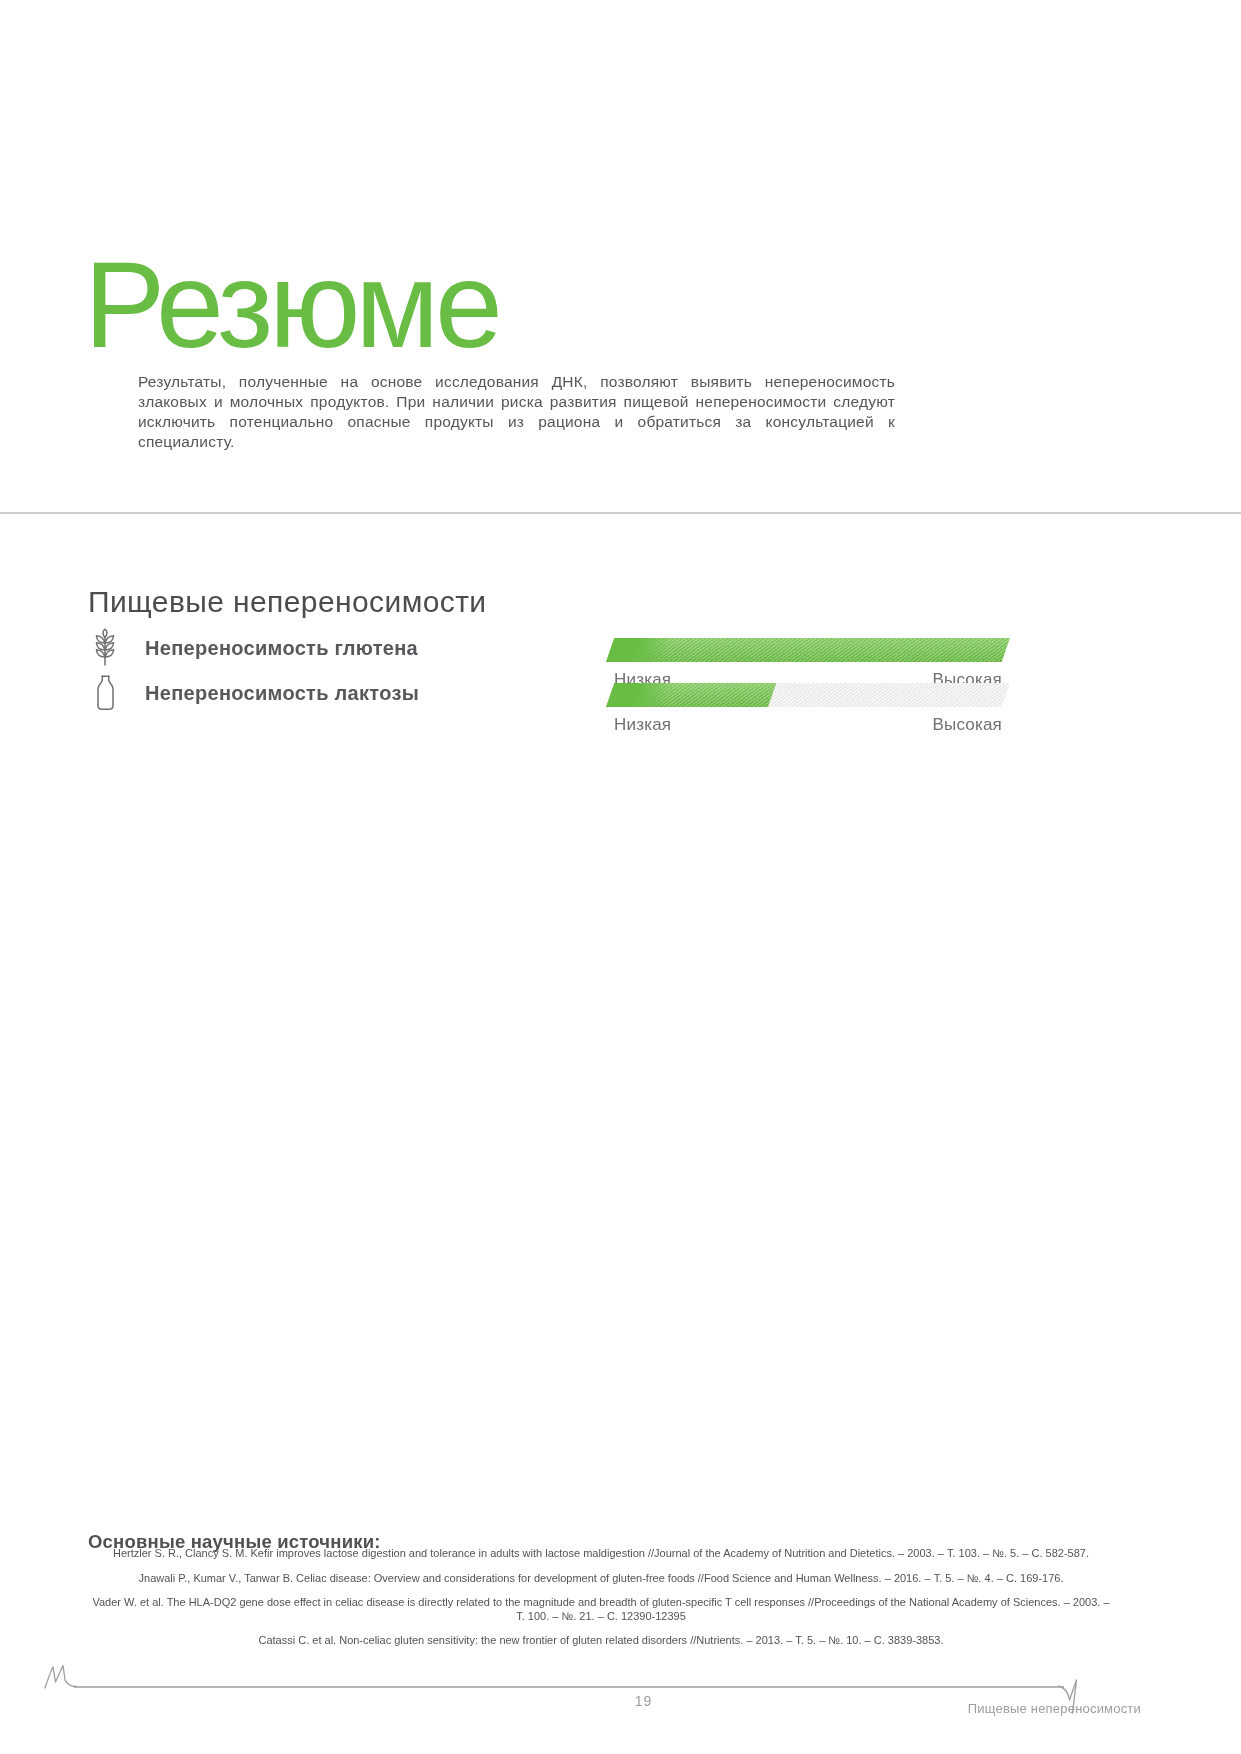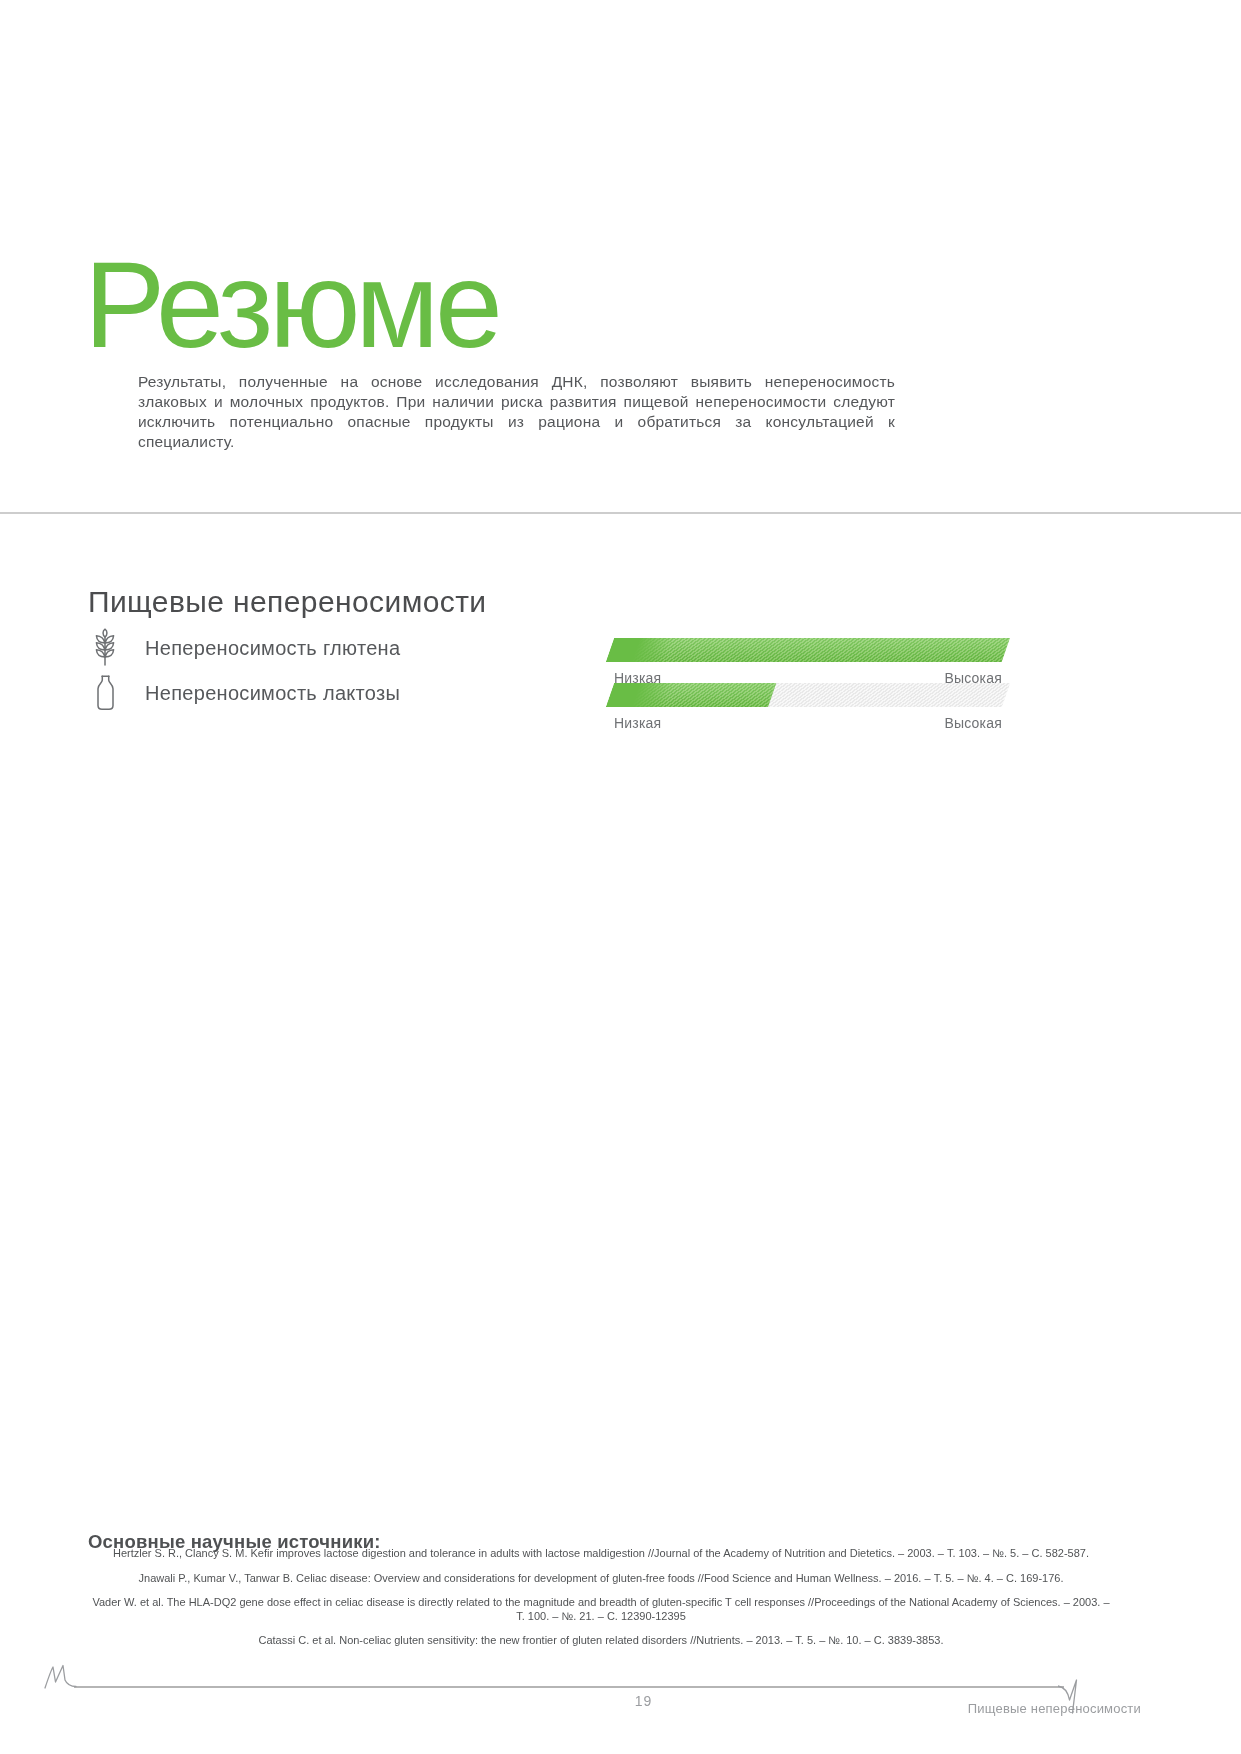--- a/index.html
+++ b/index.html
@@ -30,38 +30,38 @@
     position:absolute;left:88px;top:560px;
     font-size:30px;font-weight:400;color:#4b4c4e;letter-spacing:.4px;
   }
   .intol-row{position:absolute;left:0;width:100%;height:62px;}
   .row-gluten{top:628px;}
   .row-lactose{top:673px;}
   .row-icon{position:absolute;left:90px;top:0;}
   .row-icon svg{display:block;}
   .row-label{
     position:absolute;left:145px;top:9px;
-    font-size:20px;color:#56585b;letter-spacing:.3px;white-space:nowrap;
+    font-size:20px;color:#56585b;letter-spacing:.3px;white-space:nowrap;font-weight:bold;
   }
   .bar{
     position:absolute;left:610px;top:10px;width:396px;height:24px;
     transform:skewX(-19deg);overflow:hidden;
     background:repeating-linear-gradient(135deg,var(--bar-gray) 0 1.6px,var(--bar-gray-light) 1.6px 3.2px);
   }
   .bar-fill{
     height:100%;
     background:
       linear-gradient(to right, var(--accent-green) 0 26px, rgba(105,189,69,0) 60px),
       linear-gradient(to bottom, rgba(255,255,255,.18), rgba(0,0,0,.04)),
       repeating-linear-gradient(135deg,var(--accent-green) 0 1.6px,var(--accent-green-light) 1.6px 3.2px);
   }
   .bar-scale{
     position:absolute;left:614px;top:42px;width:388px;
     display:flex;justify-content:space-between;
-    font-size:14px;color:#6f7174;letter-spacing:.2px;
+    font-size:17px;color:#6f7174;letter-spacing:.2px;
   }
   .sources-title{
     position:absolute;left:88px;top:1512px;
     font-size:18.5px;color:#4f5153;letter-spacing:.2px;
   }
   .sources-list{
     position:absolute;left:90px;top:1547px;width:1022px;
     font-size:11px;line-height:13.5px;color:#515355;text-align:center;
   }
   .source-item{margin:0 0 11px 0;}

